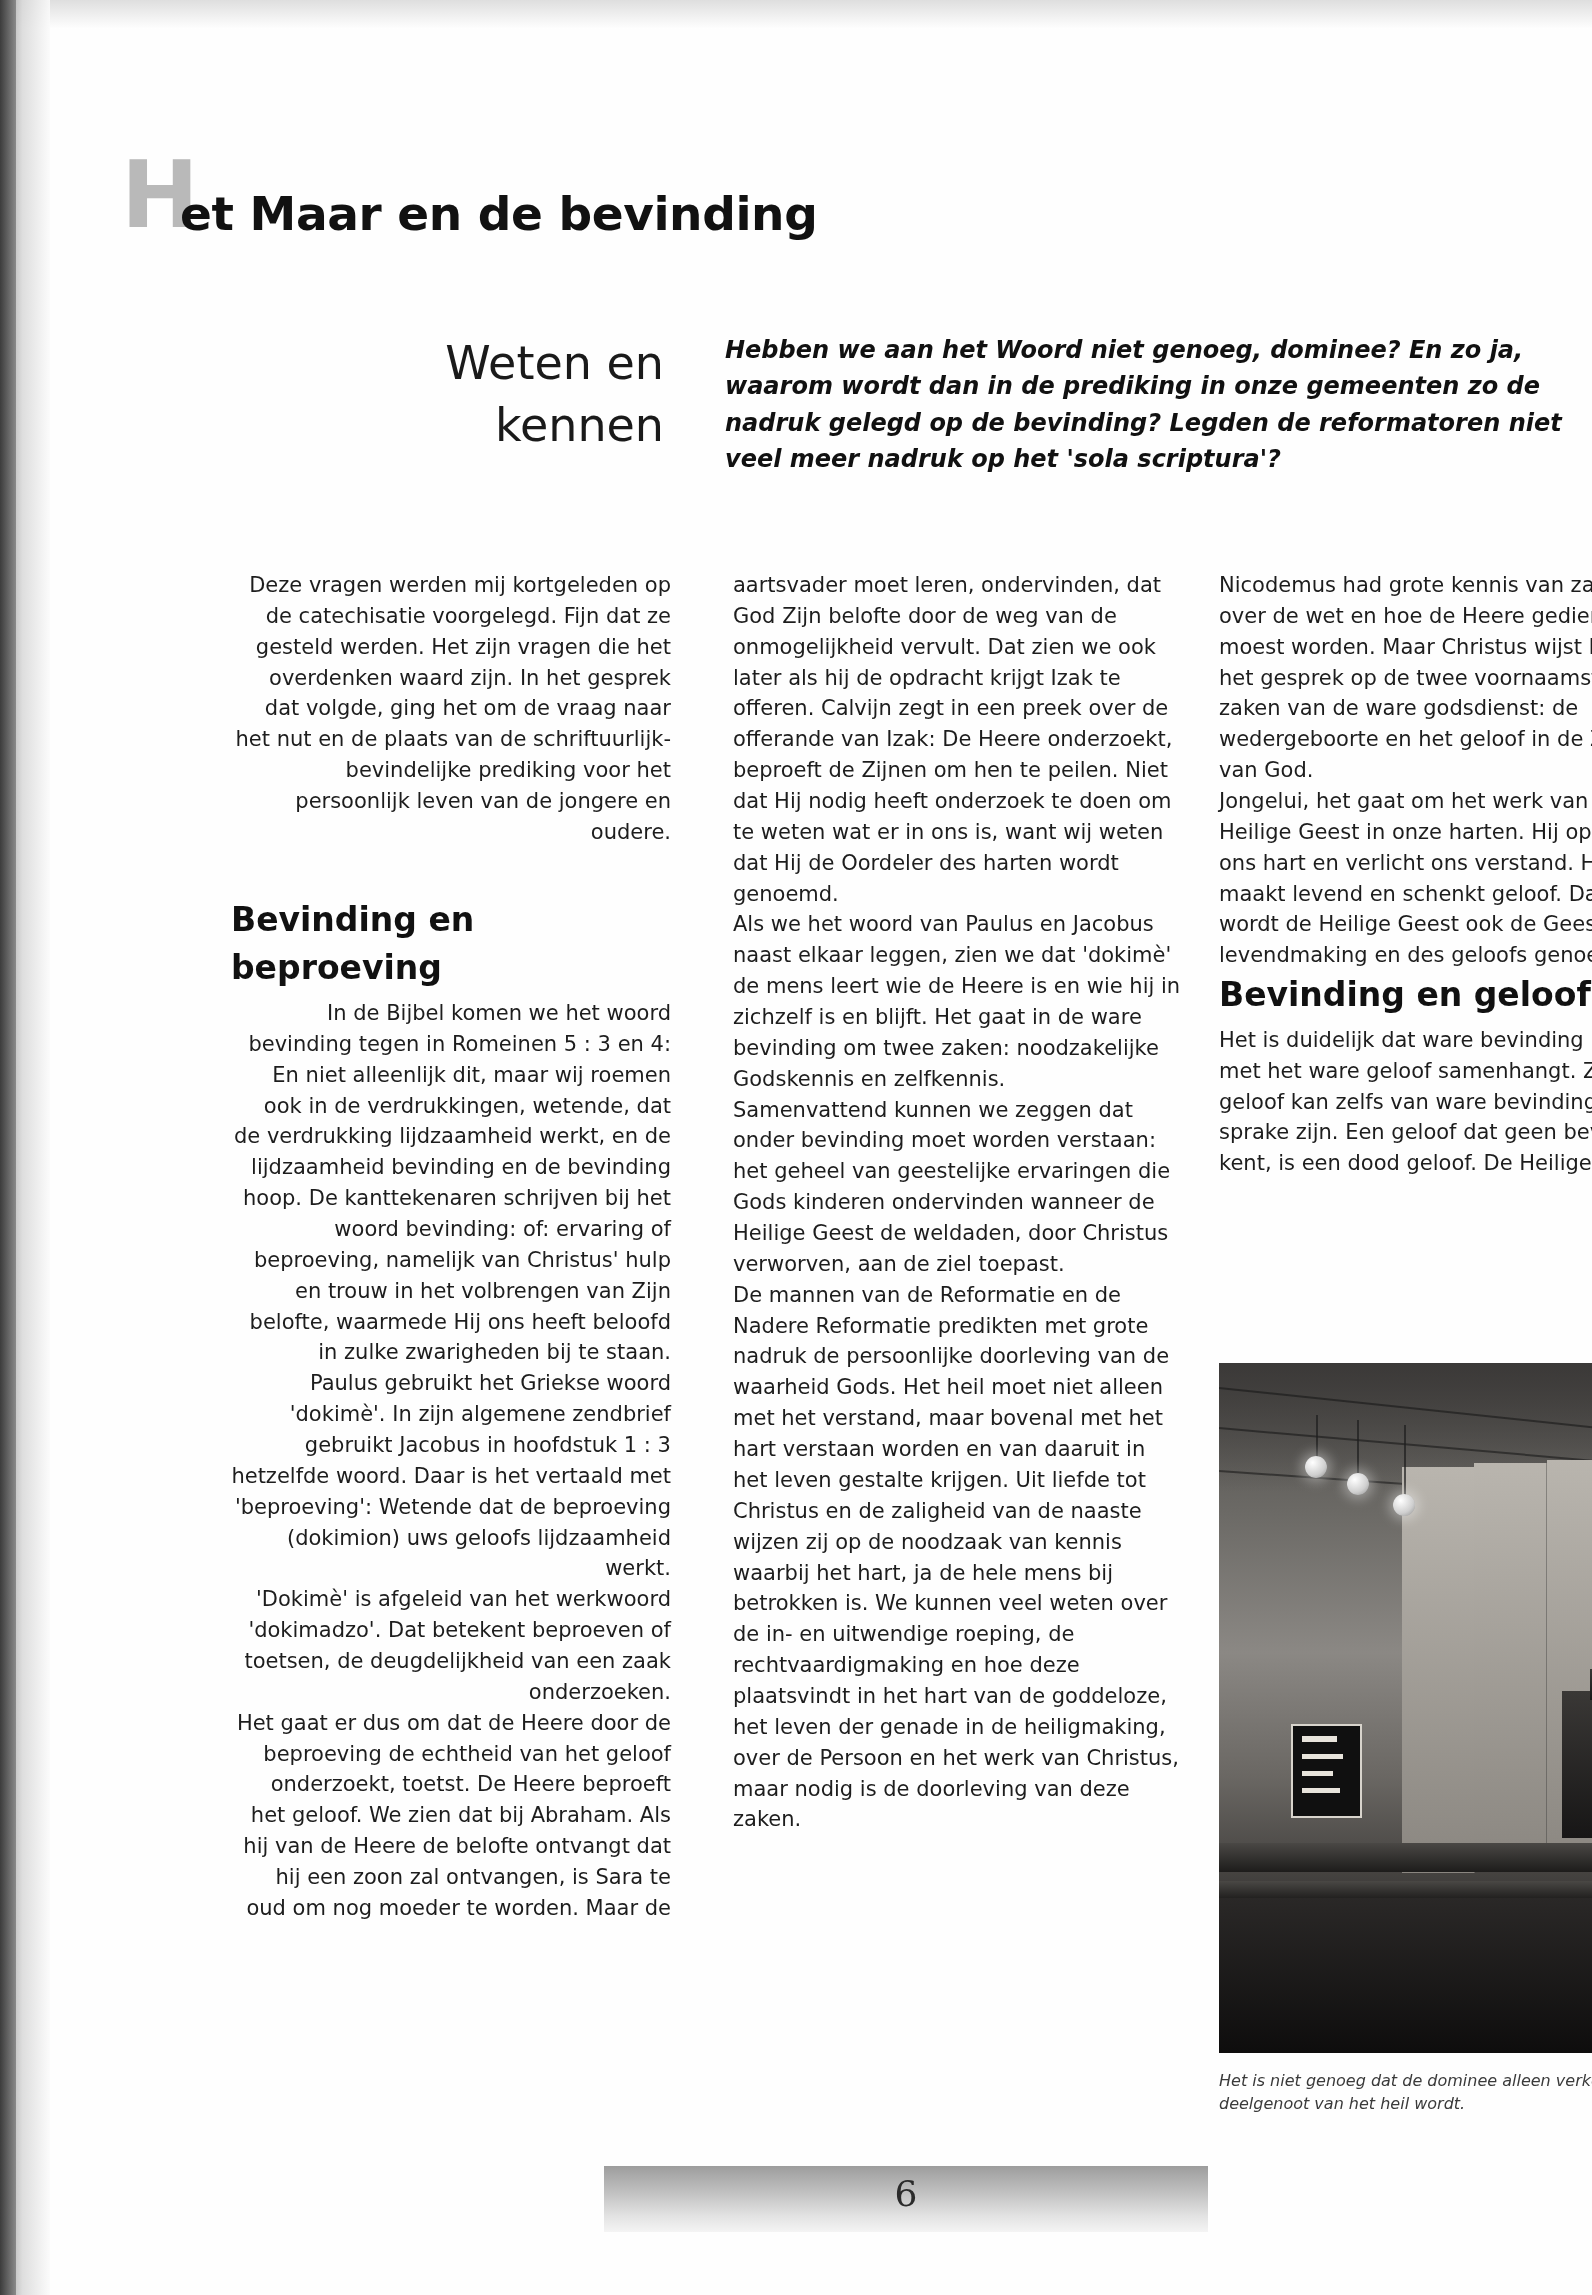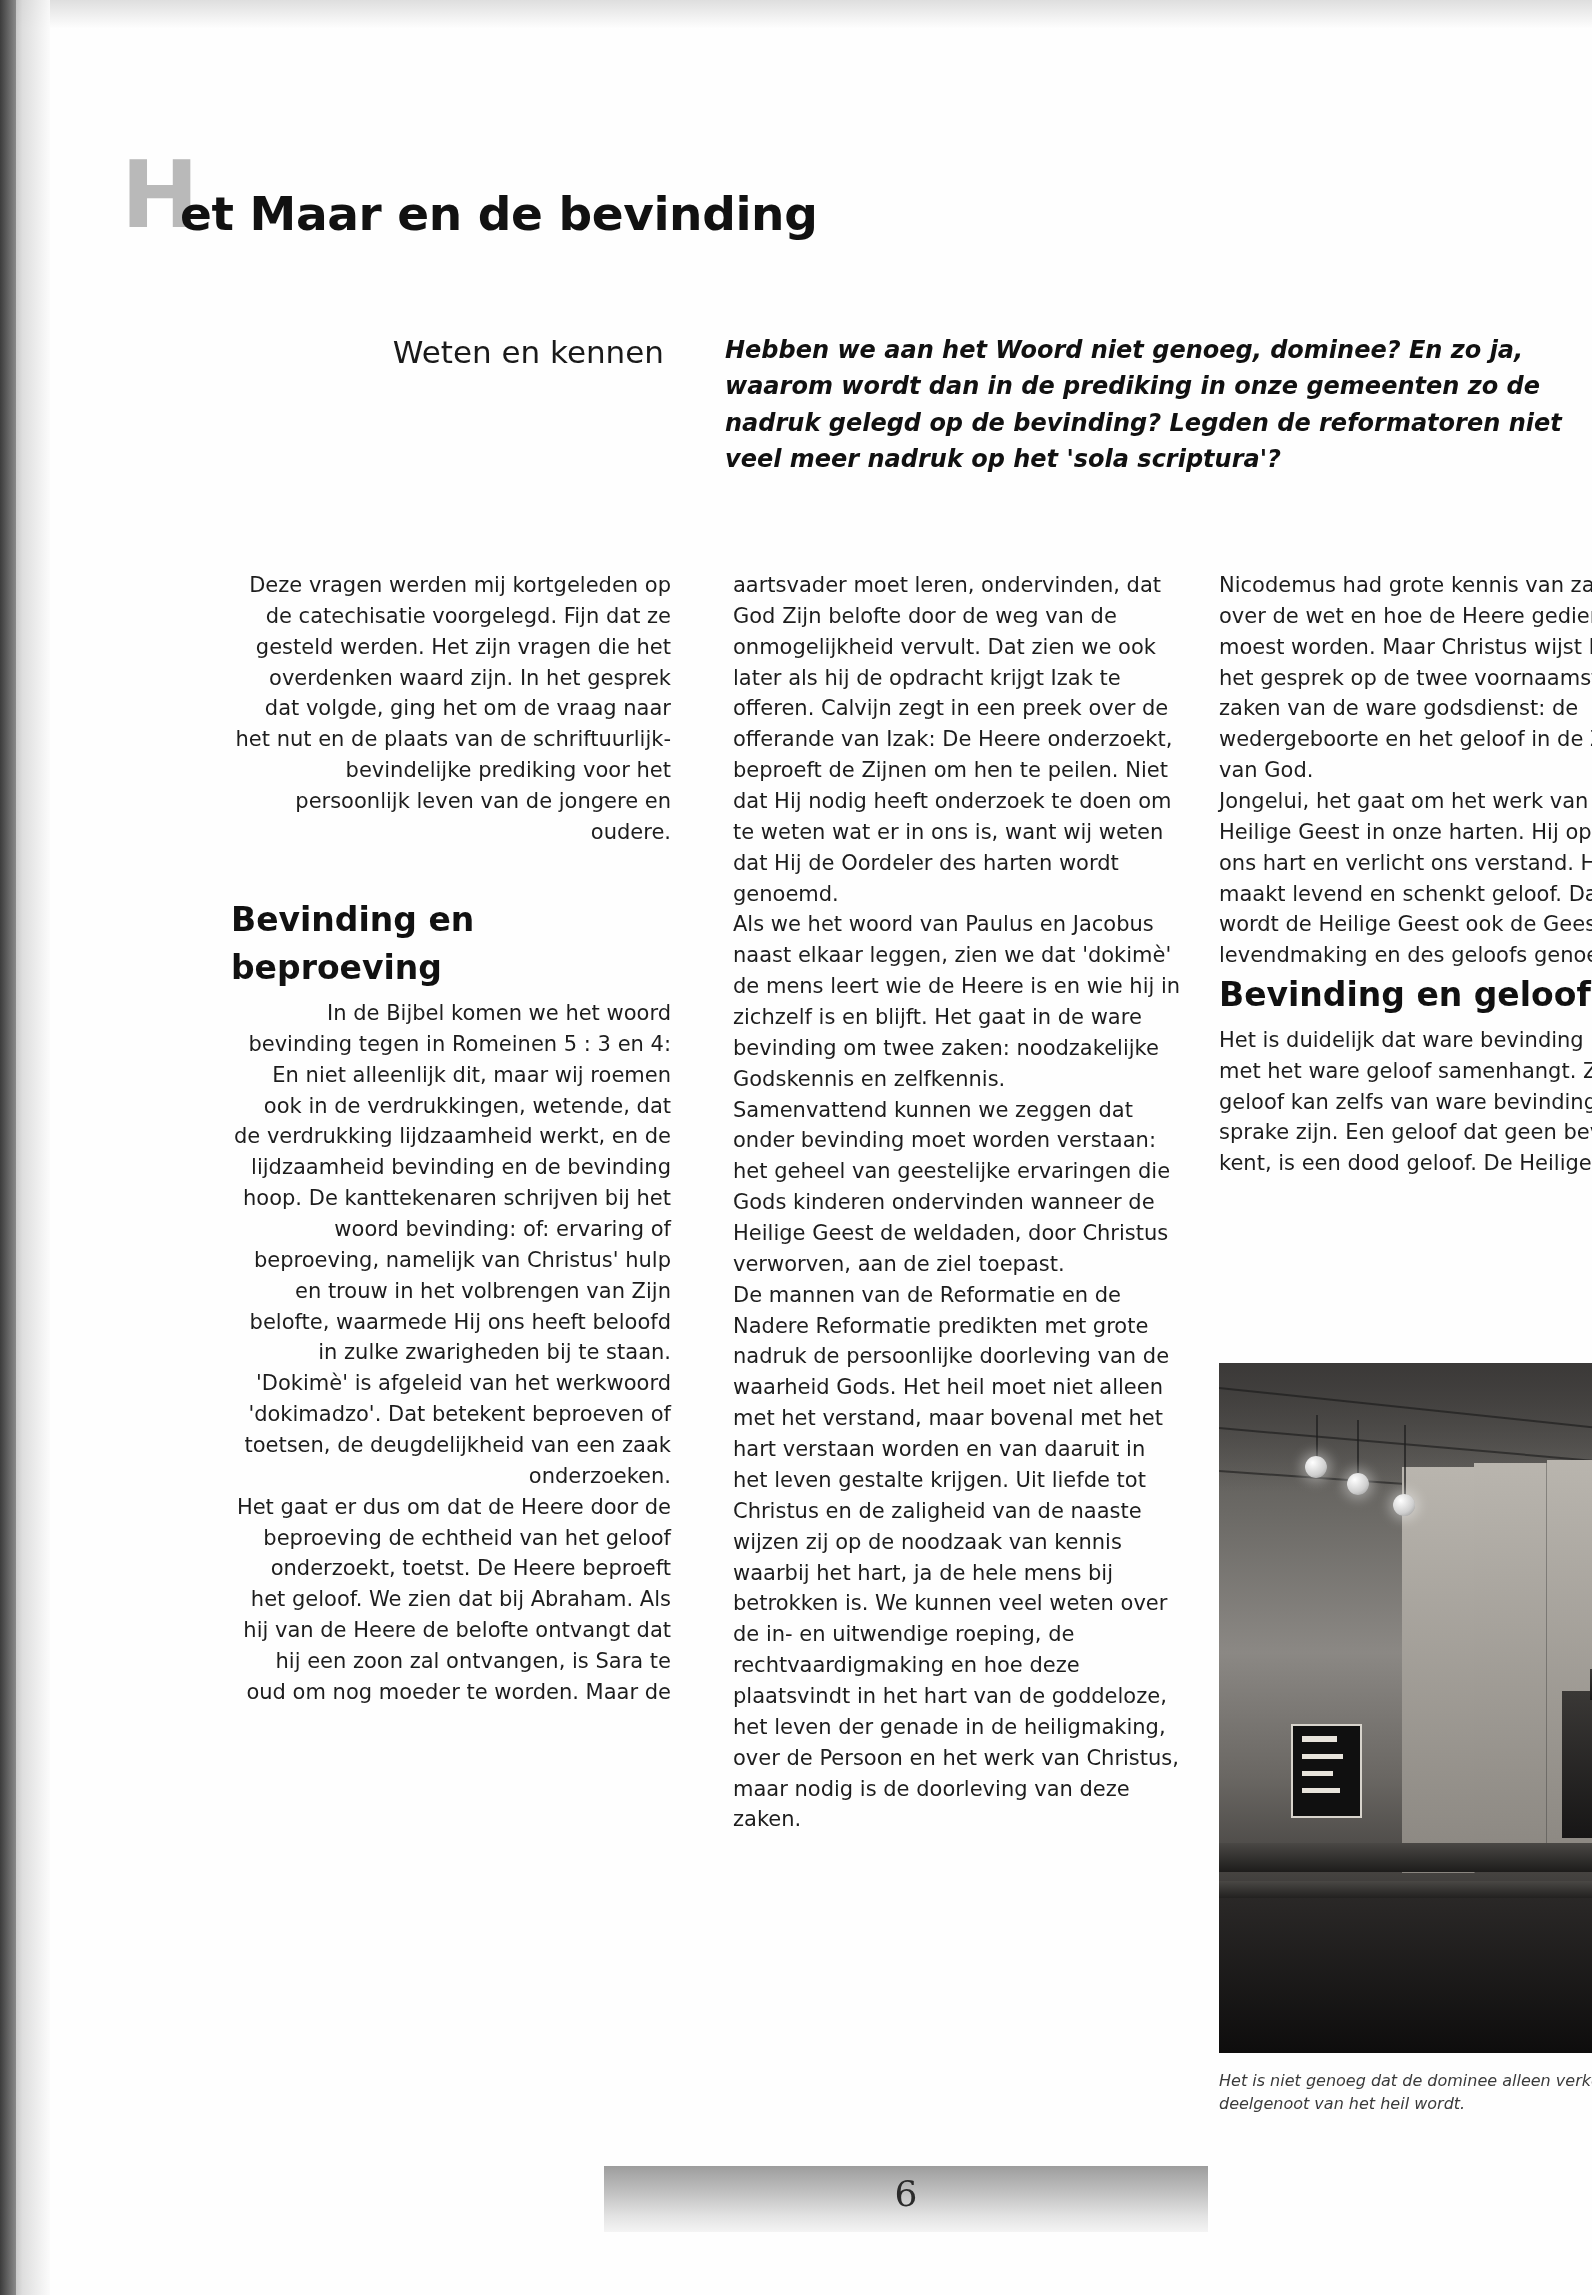--- a/index.html
+++ b/index.html
@@ -83,21 +83,21 @@
     color: #111;
   }
 
   
   .subhead {
     position: absolute;
     left: 198px;
     top: 332px;
     width: 345px;
     text-align: right;
-    font-size: 31px;
+    font-size: 46px;
     line-height: 1.35;
     color: #1a1a1a;
     font-family: "DejaVu Sans", sans-serif;
   }
   .lead {
     position: absolute;
     left: 604px;
     top: 332px;
     width: 872px;
     font-size: 24px;
@@ -253,20 +253,21 @@
     </div>
 
     <div class="subhead">Weten en kennen</div>
 
     <div class="lead">Hebben we aan het Woord niet genoeg, dominee? En zo ja, waarom wordt dan in de prediking in onze gemeenten zo de nadruk gelegd op de bevinding? Legden de reformatoren niet veel meer nadruk op het 'sola scriptura'?</div>
 
     <div class="col col1">
       <p class="intro spaced">Deze vragen werden mij kortgeleden op de catechisatie voorgelegd. Fijn dat ze gesteld werden. Het zijn vragen die het overdenken waard zijn. In het gesprek dat volgde, ging het om de vraag naar het nut en de plaats van de schriftuurlijk-bevindelijke prediking voor het persoonlijk leven van de jongere en oudere.</p>
       <div class="sect-head gap-before-head">Bevinding en beproeving</div>
       <p class="para">In de Bijbel komen we het woord bevinding tegen in Romeinen 5 : 3 en 4: En niet alleenlijk dit, maar wij roemen ook in de verdrukkingen, wetende, dat de verdrukking lijdzaamheid werkt, en de lijdzaamheid bevinding en de bevinding hoop. De kanttekenaren schrijven bij het woord bevinding: of: ervaring of beproeving, namelijk van Christus' hulp en trouw in het volbrengen van Zijn belofte, waarmede Hij ons heeft beloofd in zulke zwarigheden bij te staan.</p>
+      <p class="para">Paulus gebruikt het Griekse woord 'dokimè'. In zijn algemene zendbrief gebruikt Jacobus in hoofdstuk 1 : 3 hetzelfde woord. Daar is het vertaald met 'beproeving': Wetende dat de beproeving (dokimion) uws geloofs lijdzaamheid werkt.</p>
       <p class="para">'Dokimè' is afgeleid van het werkwoord 'dokimadzo'. Dat betekent beproeven of toetsen, de deugdelijkheid van een zaak onderzoeken.</p>
       <p class="para">Het gaat er dus om dat de Heere door de beproeving de echtheid van het geloof onderzoekt, toetst. De Heere beproeft het geloof. We zien dat bij Abraham. Als hij van de Heere de belofte ontvangt dat hij een zoon zal ontvangen, is Sara te oud om nog moeder te worden. Maar de</p>
     </div>
 
     <div class="col col2">
       <p class="para">aartsvader moet leren, ondervinden, dat God Zijn belofte door de weg van de onmogelijkheid vervult. Dat zien we ook later als hij de opdracht krijgt Izak te offeren. Calvijn zegt in een preek over de offerande van Izak: De Heere onderzoekt, beproeft de Zijnen om hen te peilen. Niet dat Hij nodig heeft onderzoek te doen om te weten wat er in ons is, want wij weten dat Hij de Oordeler des harten wordt genoemd.</p>
       <p class="para">Als we het woord van Paulus en Jacobus naast elkaar leggen, zien we dat 'dokimè' de mens leert wie de Heere is en wie hij in zichzelf is en blijft. Het gaat in de ware bevinding om twee zaken: noodzakelijke Godskennis en zelfkennis.</p>
       <p class="para">Samenvattend kunnen we zeggen dat onder bevinding moet worden verstaan: het geheel van geestelijke ervaringen die Gods kinderen ondervinden wanneer de Heilige Geest de weldaden, door Christus verworven, aan de ziel toepast.</p>
       <p class="para">De mannen van de Reformatie en de Nadere Reformatie predikten met grote nadruk de persoonlijke doorleving van de waarheid Gods. Het heil moet niet alleen met het verstand, maar bovenal met het hart verstaan worden en van daaruit in het leven gestalte krijgen. Uit liefde tot Christus en de zaligheid van de naaste wijzen zij op de noodzaak van kennis waarbij het hart, ja de hele mens bij betrokken is. We kunnen veel weten over de in- en uitwendige roeping, de rechtvaardigmaking en hoe deze plaatsvindt in het hart van de goddeloze, het leven der genade in de heiligmaking, over de Persoon en het werk van Christus, maar nodig is de doorleving van deze zaken.</p>
     </div>

